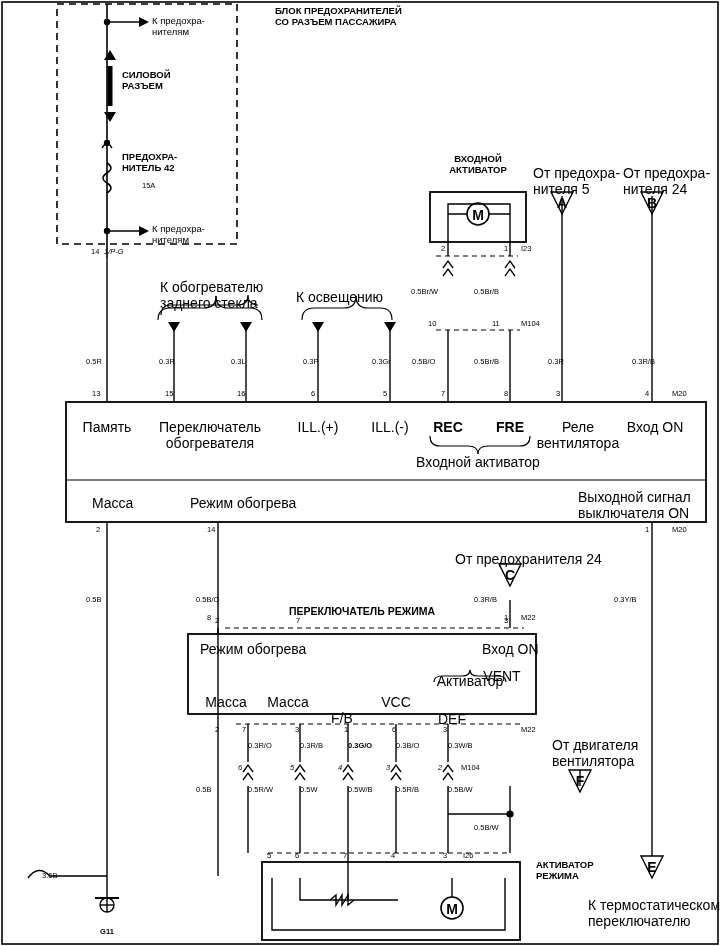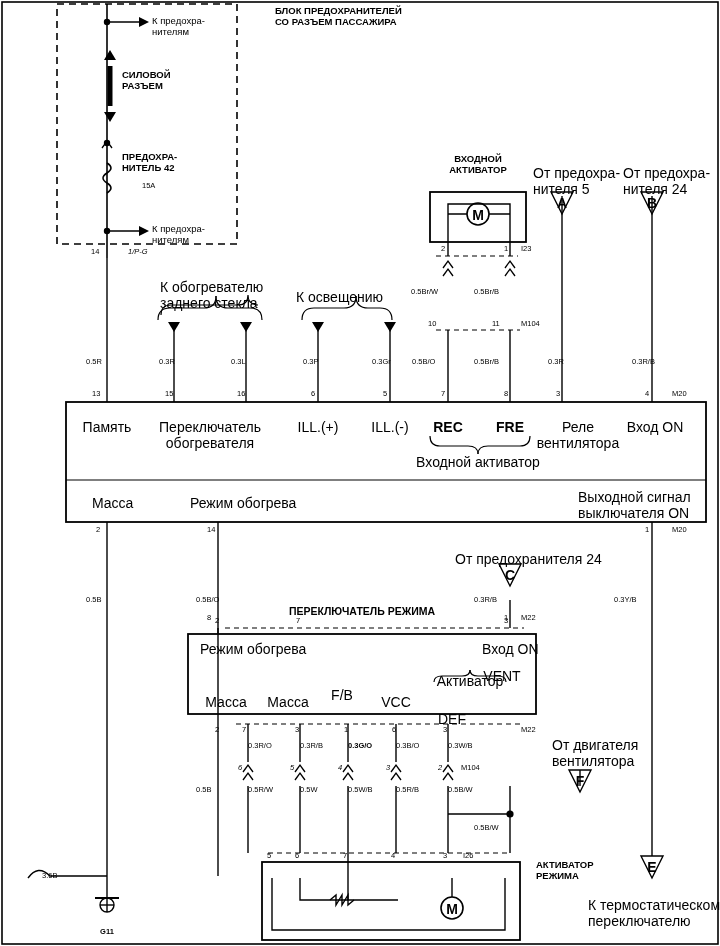--- a/index.html
+++ b/index.html
@@ -158,21 +158,21 @@
 <div class="lbl s9" style="left:152px;top:16px;">К предохра-
 нителям</div>
 <div class="lbl s9 b" style="left:122px;top:70px;">СИЛОВОЙ
 РАЗЪЕМ</div>
 <div class="lbl s9 b" style="left:122px;top:152px;">ПРЕДОХРА-
 НИТЕЛЬ 42</div>
 <div class="lbl s7" style="left:122px;top:182px;margin-left:20px;">15A</div>
 <div class="lbl s9" style="left:152px;top:224px;">К предохра-
 нителям</div>
 <div class="lbl s7" style="left:91px;top:248px;">14</div>
-<div class="lbl s7" style="left:128px;top:248px;font-style:italic;">1/P-G</div>
+<div class="lbl s7" style="left:104px;top:248px;font-style:italic;">1/P-G</div>
 
 <div class="lbl s8" style="left:160px;top:280px;">К обогревателю
 заднего стекла</div>
 <div class="lbl s8" style="left:296px;top:290px;">К освещению</div>
 <div class="lbl s8" style="left:533px;top:166px;">От предохра-
 нителя 5</div>
 <div class="lbl s8" style="left:623px;top:166px;">От предохра-
 нителя 24</div>
 <div class="lbl s8 b ctr" style="left:562px;top:196px;">A</div>
 <div class="lbl s8 b ctr" style="left:652px;top:196px;">B</div>
@@ -242,21 +242,21 @@
 <div class="lbl s7" style="left:207px;top:614px;">8</div>
 <div class="lbl s7" style="left:614px;top:596px;">0.3Y/B</div>
 
 <div class="lbl s10 b ctr" style="left:362px;top:606px;">ПЕРЕКЛЮЧАТЕЛЬ РЕЖИМА</div>
 <div class="lbl s8" style="left:200px;top:642px;">Режим обогрева</div>
 <div class="lbl s8" style="left:482px;top:642px;">Вход ON</div>
 <div class="lbl s8 ctr" style="left:470px;top:674px;">Активатор</div>
 
 <div class="lbl s8 ctr" style="left:226px;top:695px;">Масса</div>
 <div class="lbl s8 ctr" style="left:288px;top:695px;">Масса</div>
-<div class="lbl s8 ctr" style="left:342px;top:688px;">F/B</div>
+<div class="lbl s8 ctr" style="left:342px;top:711px;">F/B</div>
 <div class="lbl s8 ctr" style="left:396px;top:695px;">VCC</div>
 <div class="lbl s8 ctr" style="left:452px;top:695px;margin-top:17px;">DEF</div>
 <div class="lbl s8 ctr" style="left:502px;top:669px;">VENT</div>
 
 <div class="lbl s7" style="left:215px;top:617px;">2</div>
 <div class="lbl s7" style="left:296px;top:617px;">7</div>
 <div class="lbl s7" style="left:504px;top:617px;">3</div>
 
 <div class="lbl s7" style="left:215px;top:726px;">2</div>
 <div class="lbl s7" style="left:242px;top:726px;">7</div>

